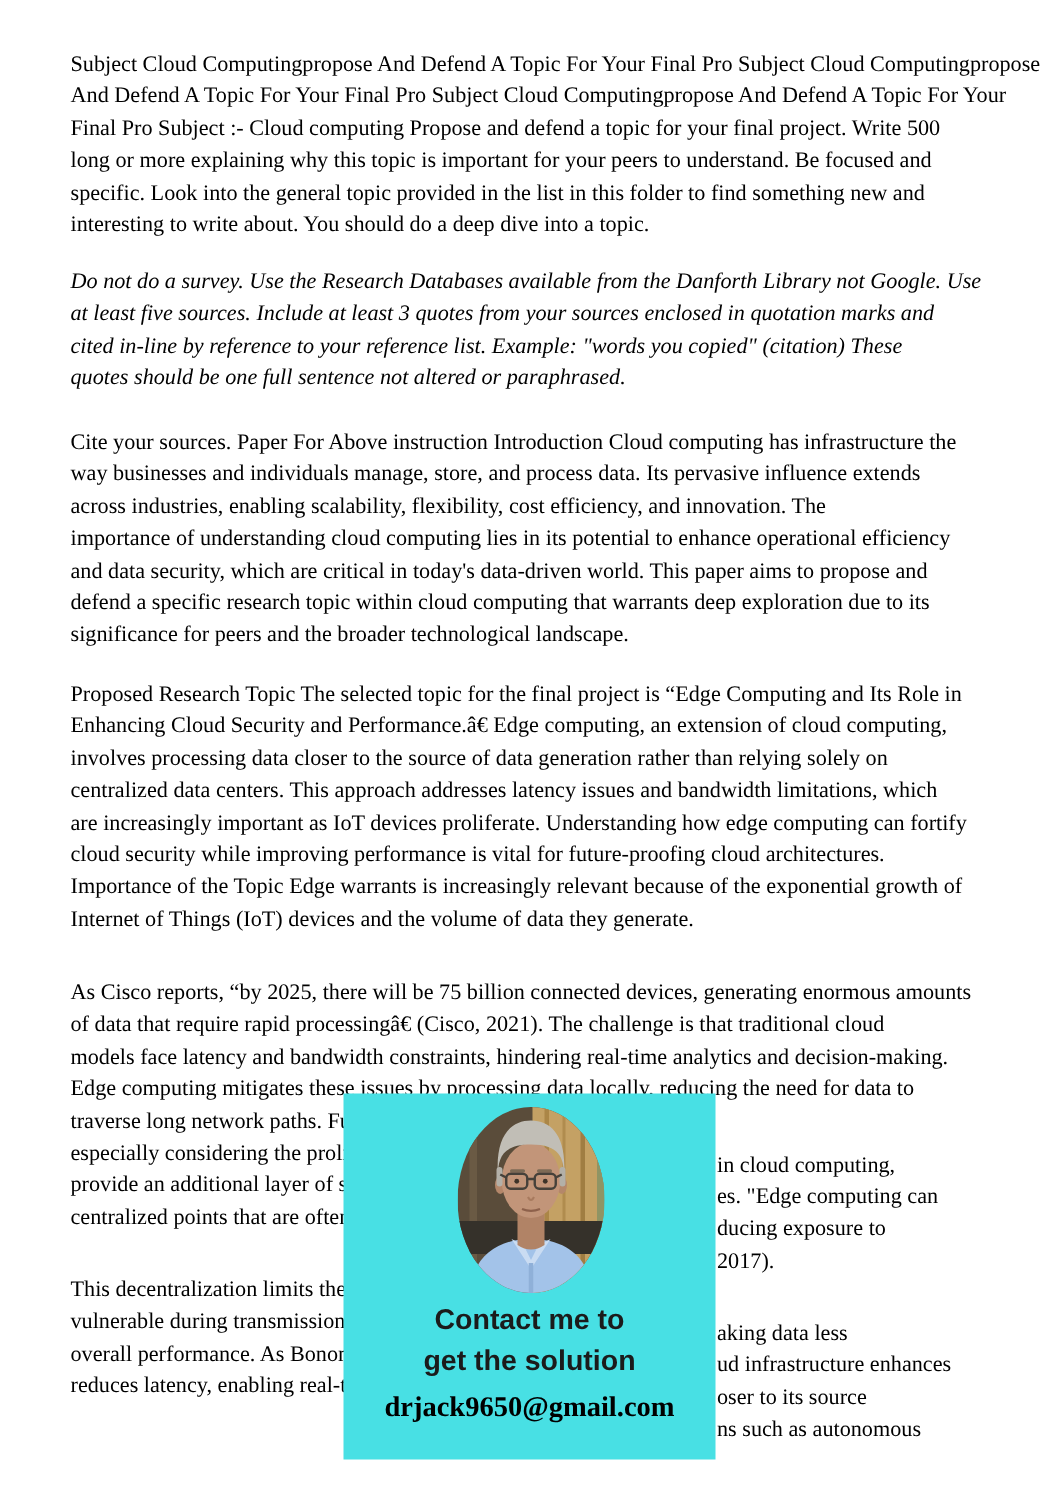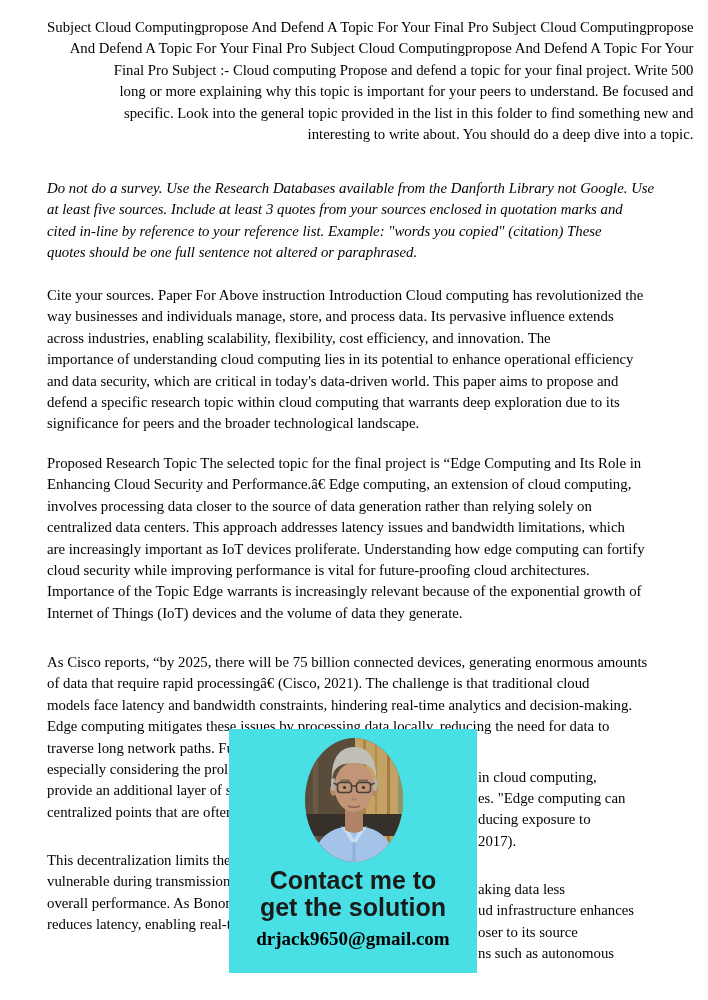--- a/index.html
+++ b/index.html
@@ -37,54 +37,54 @@
     border-radius: 50%;
     overflow: hidden;
   }
   .photo svg { display: block; width: 98px; height: 124px; }
   .headline {
     position: absolute;
     top: 138px; left: 0; width: 100%;
     text-align: center;
     font-family: "Liberation Sans", sans-serif;
     font-weight: 700;
-    font-size: 25px;
+    font-size: 19px;
     line-height: 27px;
     color: #1b1b1b;
   }
   .email {
     position: absolute;
     top: 199px; left: 0; width: 100%;
     text-align: center;
     font-family: "Liberation Serif", serif;
     font-weight: 700;
     font-size: 19px;
     color: #000000;
   }
 </style>
 </head>
 <body>
 
 <div class="doc" style="color: rgb(0, 0, 0);">
-    <div class="paragraph" style="top: 17px; text-align: right;">
+    <div class="paragraph" style="top: 33px;">
       <div class="text-line">Subject Cloud Computingpropose And Defend A Topic For Your Final Pro Subject Cloud Computingpropose</div>
       <div class="text-line">And Defend A Topic For Your Final Pro Subject Cloud Computingpropose And Defend A Topic For Your</div>
       <div class="text-line">Final Pro Subject :- Cloud computing Propose and defend a topic for your final project. Write 500</div>
       <div class="text-line">long or more explaining why this topic is important for your peers to understand. Be focused and</div>
       <div class="text-line">specific. Look into the general topic provided in the list in this folder to find something new and</div>
       <div class="text-line">interesting to write about. You should do a deep dive into a topic.</div>
     </div>
     <div class="paragraph" style="top: 178px; font-style: italic;">
       <div class="text-line">Do not do a survey. Use the Research Databases available from the Danforth Library not Google. Use</div>
       <div class="text-line">at least five sources. Include at least 3 quotes from your sources enclosed in quotation marks and</div>
       <div class="text-line">cited in-line by reference to your reference list. Example: "words you copied" (citation) These</div>
       <div class="text-line">quotes should be one full sentence not altered or paraphrased.</div>
     </div>
     <div class="paragraph" style="top: 285px;">
-      <div class="text-line">Cite your sources. Paper For Above instruction Introduction Cloud computing has revolutionized the</div>
+      <div class="text-line">Cite your sources. Paper For Above instruction Introduction Cloud computing has infrastructure the</div>
       <div class="text-line">way businesses and individuals manage, store, and process data. Its pervasive influence extends</div>
       <div class="text-line">across industries, enabling scalability, flexibility, cost efficiency, and innovation. The</div>
       <div class="text-line">importance of understanding cloud computing lies in its potential to enhance operational efficiency</div>
       <div class="text-line">and data security, which are critical in today's data-driven world. This paper aims to propose and</div>
       <div class="text-line">defend a specific research topic within cloud computing that warrants deep exploration due to its</div>
       <div class="text-line">significance for peers and the broader technological landscape.</div>
     </div>
     <div class="paragraph" style="top: 453px;">
       <div class="text-line">Proposed Research Topic The selected topic for the final project is “Edge Computing and Its Role in</div>
       <div class="text-line">Enhancing Cloud Security and Performance.â€ Edge computing, an extension of cloud computing,</div>

